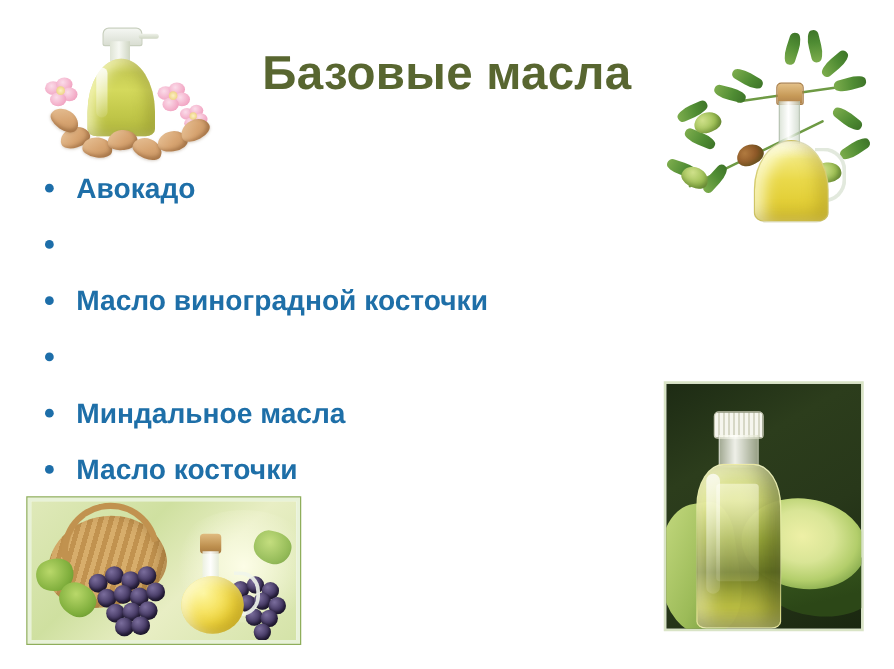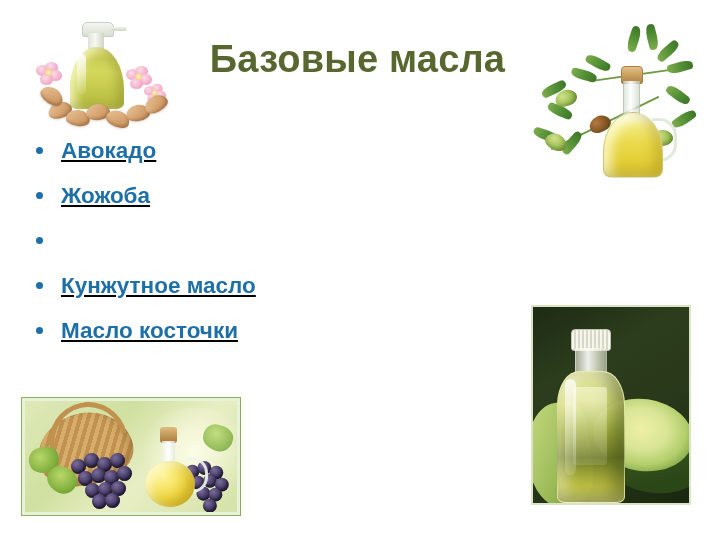--- a/index.html
+++ b/index.html
@@ -52,21 +52,20 @@
     position: absolute;
     left: 36px;
     top: 128px;
     z-index: 6;
     width: 470px;
   }
   .bullet-row {
     display: flex;
     align-items: center;
     height: 45px;
-    text-decoration: underline;
   }
   .dot {
     width: 7px; height: 7px;
     border-radius: 50%;
     background: #1d6ea9;
     margin-right: 18px;
     flex: 0 0 auto;
   }
   .bullet-text {
     font-size: 22.5px;
@@ -476,28 +475,31 @@
 
   <div class="title">Базовые масла</div>
 
   <div class="bullets">
     <div class="bullet-row">
       <span class="dot"></span>
       <span class="bullet-text">Авокадо</span>
     </div>
     <div class="bullet-row">
       <span class="dot"></span>
-      <span class="bullet-text">Жожоба</span>
     </div>
     <div class="bullet-row">
       <span class="dot"></span>
+      <span class="bullet-text">Масло виноградной косточки</span>
     </div>
     <div class="bullet-row">
       <span class="dot"></span>
-      <span class="bullet-text">Кунжутное масло</span>
+    </div>
+    <div class="bullet-row">
+      <span class="dot"></span>
+      <span class="bullet-text">Миндальное масла</span>
     </div>
     <div class="bullet-row">
       <span class="dot"></span>
       <span class="bullet-text">Масло косточки</span>
     </div>
   </div>
 
   <div class="img-grape">
     <div class="gr-glow"></div>
 

